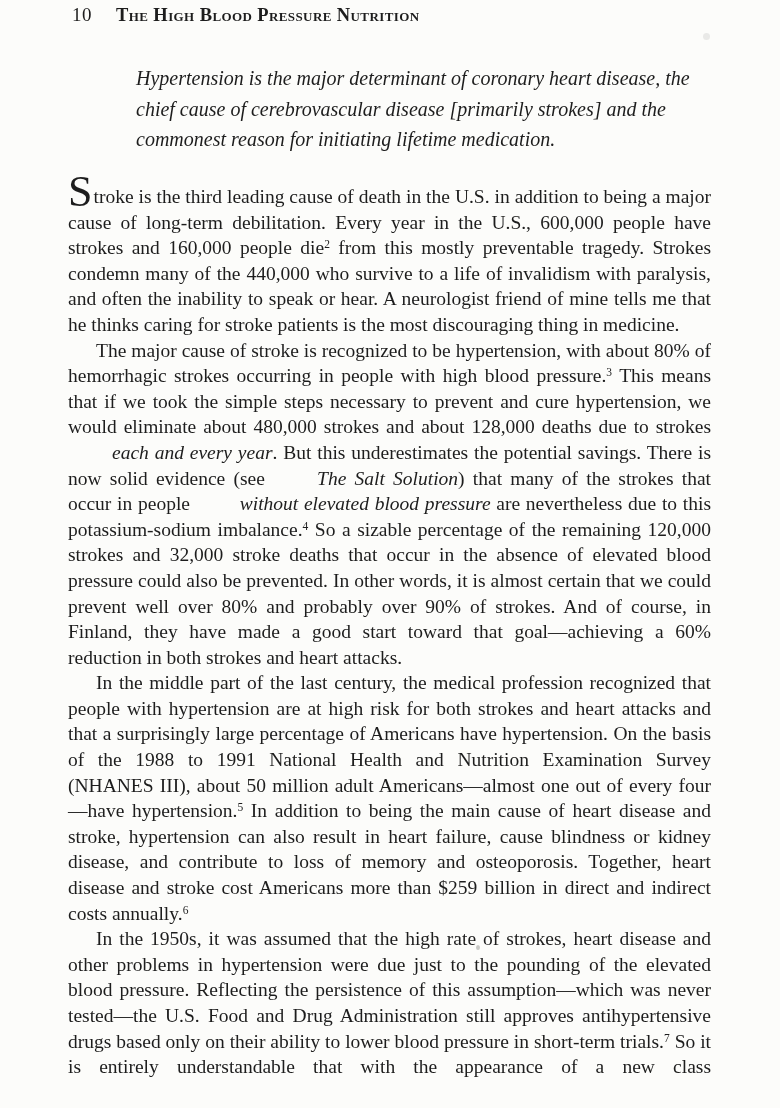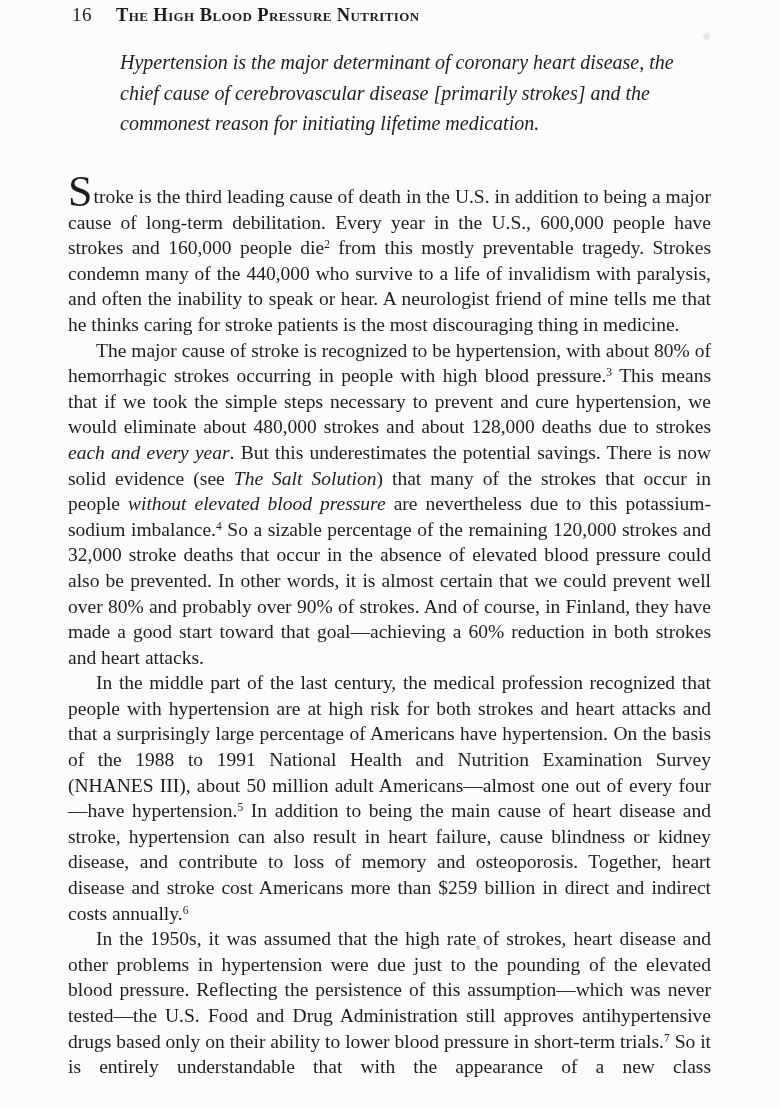--- a/index.html
+++ b/index.html
@@ -30,21 +30,21 @@
     font-size: 18.5px;
     letter-spacing: 0.4px;
   }
 
   
   .epigraph {
     position: absolute;
     top: 47px;
     left: 120px;
     width: 572px;
-    margin: 0;
+    margin: 16px;
   }
   .epigraph-text {
     margin: 0;
     font-style: italic;
     font-size: 20px;
     line-height: 30.5px;
     text-align: left;
   }
   .epigraph-attribution {
     margin: 2px 0 0 0;
@@ -73,41 +73,41 @@
     position: relative;
     top: 3px;
     margin-right: 1px;
   }
 
   sup {
     font-size: 11.5px;
     line-height: 0;
     vertical-align: 6px;
   }
-  .it { font-style: italic; }
+  .it { font-style: italic; margin-left: 44px; }
 
   
   .speck-a {
     position: absolute; left: 703px; top: 33px;
     width: 7px; height: 7px; border-radius: 50%;
     background: #e9e9e7;
   }
   .speck-b {
     position: absolute; left: 476px; top: 945px;
     width: 4px; height: 5px; border-radius: 50%;
     background: #c9c9c6;
   }
 </style>
 </head>
 <body>
 
 <div class="page" style="background: rgb(252, 252, 250); color: rgb(29, 29, 29);">
 
   <header class="running-head">
-    <span class="folio">16</span>
+    <span class="folio">10</span>
     <span class="book-title">The High Blood Pressure Nutrition</span>
   </header>
 
   <blockquote class="epigraph">
     <p class="epigraph-text">Hypertension is the major determinant of coronary heart disease, the chief cause of cerebrovascular disease [primarily strokes] and the commonest reason for initiating lifetime medication.</p>
   </blockquote>
 
   <main class="body-text">
     <p class="para"><span class="initial-cap">S</span><span><span>troke is the third leading cause of death in the U.S. in addition to being a major cause of long-term debilitation. Every year in the U.S., 600,000 people have strokes and 160,000 people die</span><sup>2</sup><span> from this mostly preventable tragedy. Strokes condemn many of the 440,000 who survive to a life of invalidism with paralysis, and often the inability to speak or hear. A neurologist friend of mine tells me that he thinks caring for stroke patients is the most discouraging thing in medicine.</span></span></p>
     <p class="para"><span>The major cause of stroke is recognized to be hypertension, with about 80% of hemorrhagic strokes occurring in people with high blood pressure.</span><sup>3</sup><span> This means that if we took the simple steps necessary to prevent and cure hypertension, we would eliminate about 480,000 strokes and about 128,000 deaths due to strokes </span><span class="it">each and every year</span><span>. But this underestimates the potential savings. There is now solid evidence (see </span><span class="it">The Salt Solution</span><span>) that many of the strokes that occur in people </span><span class="it">without elevated blood pressure</span><span> are nevertheless due to this potassium-sodium imbalance.</span><sup>4</sup><span> So a sizable percentage of the remaining 120,000 strokes and 32,000 stroke deaths that occur in the absence of elevated blood pressure could also be prevented. In other words, it is almost certain that we could prevent well over 80% and probably over 90% of strokes. And of course, in Finland, they have made a good start toward that goal—achieving a 60% reduction in both strokes and heart attacks.</span></p>

